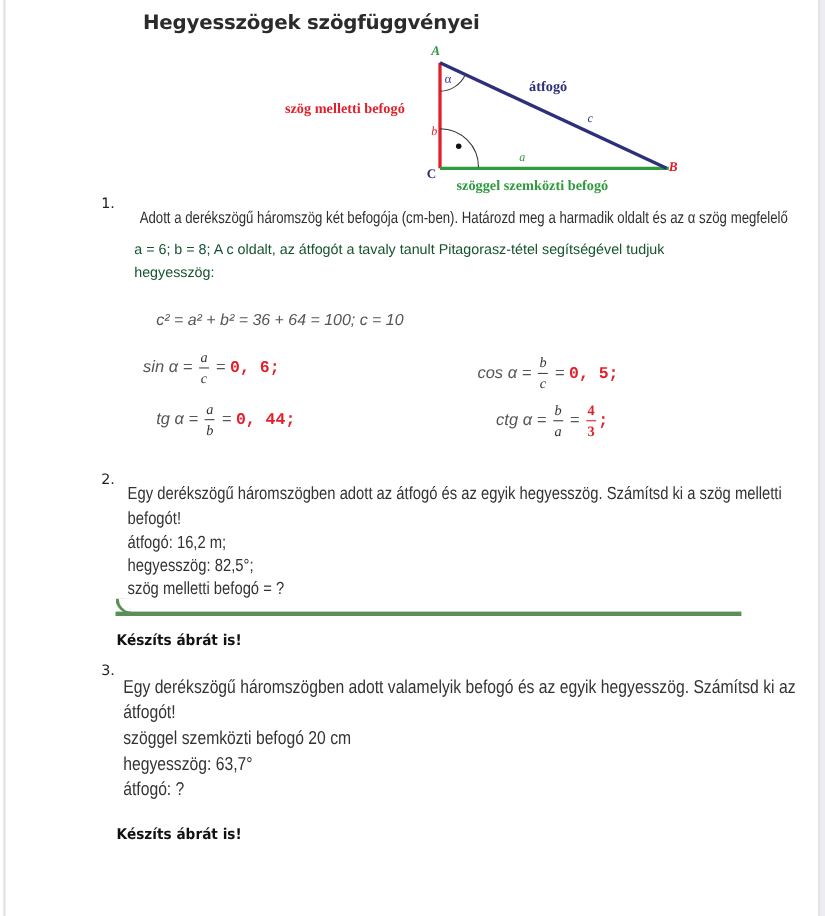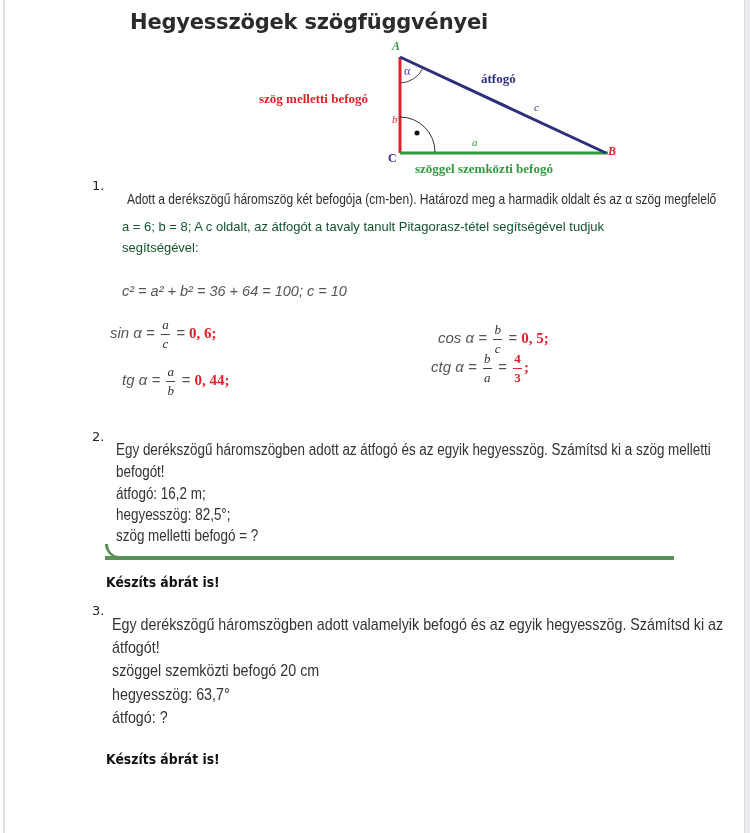--- a/index.html
+++ b/index.html
@@ -1,29 +1,29 @@
 <!DOCTYPE html>
 <html><head>
 <meta charset="utf-8">
 <style>
   html, body { margin:0; padding:0; }
   body { width:750px; height:833px; background:#ffffff; position:relative; overflow:hidden;
          font-family:"Liberation Sans", sans-serif; color:#3a3a3a; }
   .edge-l { position:absolute; left:3px; top:0; width:2px; height:833px; background:#e2e2e6; }
   .edge-r { position:absolute; left:744px; top:0; width:6px; height:833px; background:#ececf2; border-left:1px solid #d8d8de; box-sizing:border-box; }
   .abs { position:absolute; white-space:nowrap; }
-  .title { left:130px; top:10px; font-size:21px; font-weight:bold; color:#2b2b2b; font-family:"DejaVu Sans", sans-serif; letter-spacing:-0.2px; }
+  .title { left:130px; top:10px; font-size:18px; font-weight:bold; color:#2b2b2b; font-family:"DejaVu Sans", sans-serif; letter-spacing:-0.2px; }
   .num { font-size:13px; color:#222; font-family:"DejaVu Sans", sans-serif; }
   .cond { font-family:"Liberation Sans Narrow","Liberation Sans", sans-serif; transform-origin:left top; }
   .t1 { left:127px; top:190px; font-size:15px; color:#2f2f2f; transform:scaleX(0.80); }
   .body { font-size:13px; color:#14532d; line-height:20px; }
-  .formula { font-size:15px; color:#555; font-style:italic; }
+  .formula { font-size:15px; color:#555; font-style:italic;margin-left:20px; }
   .frac { display:inline-flex; flex-direction:column; align-items:center; vertical-align:middle; font-family:"Liberation Serif", serif; font-style:italic; font-size:13px; color:#333; line-height:14px; margin:0 2px; }
   .frac .bar { width:9px; height:1px; background:#444; margin:2px 0; }
-  .red { color:#e0202a; font-family:Liberation Serif, serif; font-weight:bold; font-style:normal; font-size:15px; }
+  .red { color:#e0202a; font-family:Liberation Mono, monospace; font-weight:bold; font-style:normal; font-size:15px; }
   .redfrac .bar { background:#e0202a; }
   .redfrac { color:#e0202a; font-weight:bold; font-style:normal; }
   .task { font-size:16px; color:#333; line-height:22px; transform:scaleX(0.84); }
   .bold-note { font-size:13.5px; font-weight:bold; color:#111; font-family:"DejaVu Sans", sans-serif; transform:scaleX(0.92); transform-origin:left top; }
   .greenbar { position:absolute; left:105px; top:556px; width:569px; height:4px; background:#5a8f55; }
   .greenbar-hook { position:absolute; left:105px; top:544px; width:14px; height:14px; border-left:3px solid #5a8f55; border-bottom:2px solid #5a8f55; border-bottom-left-radius:14px; box-sizing:border-box; }
 </style>
 </head>
 <body>
 
@@ -47,54 +47,54 @@
   <text x="222" y="111" fill="#2f9a3e" font-family="Liberation Serif, serif" font-style="italic" font-size="11">a</text>
   <text x="284" y="76" fill="#2e2f7a" font-family="Liberation Serif, serif" font-style="italic" font-size="11">c</text>
   <text x="231" y="48" fill="#2e2f7a" font-family="Liberation Serif, serif" font-weight="bold" font-size="13">átfogó</text>
   <text x="9" y="68" fill="#e0202a" font-family="Liberation Serif, serif" font-weight="bold" font-size="13">szög melletti befogó</text>
   <text x="165" y="138" fill="#2f9a3e" font-family="Liberation Serif, serif" font-weight="bold" font-size="13">szöggel szemközti befogó</text>
 </svg>
 
 <div class="abs num" style="left:92px;top:178px;">1.</div>
 <div class="abs cond t1">Adott a derékszögű háromszög két befogója (cm-ben). Határozd meg a harmadik oldalt és az α szög megfelelő</div>
 <div class="abs body" style="left:122px;top:217px;">a = 6; b = 8; A c oldalt, az átfogót a tavaly tanult Pitagorasz-tétel segítségével tudjuk</div>
-<div class="abs body" style="left:122px;top:238px;">segítségével:</div>
+<div class="abs body" style="left:122px;top:238px;">hegyesszög:</div>
 <div class="abs formula" style="left:122px;top:283px;font-size:14.5px;">c² = a² + b² = 36 + 64 = 100; c = 10</div>
 
 <div class="abs formula" style="left:110px;top:318px;">
   <span>sin α =</span>
   <span class="frac">
       <span>a</span>
       <span class="bar"></span>
       <span>c</span>
     </span>
   <span>=</span>
   <span class="red">0, 6;</span>
 </div>
-<div class="abs formula" style="left:438px;top:323px;">
+<div class="abs formula" style="left:414px;top:323px;">
   <span>cos α =</span>
   <span class="frac">
       <span>b</span>
       <span class="bar"></span>
       <span>c</span>
     </span>
   <span>=</span>
   <span class="red">0, 5;</span>
 </div>
 <div class="abs formula" style="left:122px;top:365px;text-align:center;">
   <span>tg α =</span>
   <span class="frac">
       <span>a</span>
       <span class="bar"></span>
       <span>b</span>
     </span>
   <span>=</span>
   <span class="red">0, 44;</span>
 </div>
-<div class="abs formula" style="left:431px;top:352px;text-align:right;">
+<div class="abs formula" style="left:431px;top:366px;text-align:right;">
   <span>ctg α =</span>
   <span class="frac">
       <span>b</span>
       <span class="bar"></span>
       <span>a</span>
     </span>
   <span>=</span>
   <span class="frac redfrac">
       <span>4</span>
       <span class="bar"></span>

